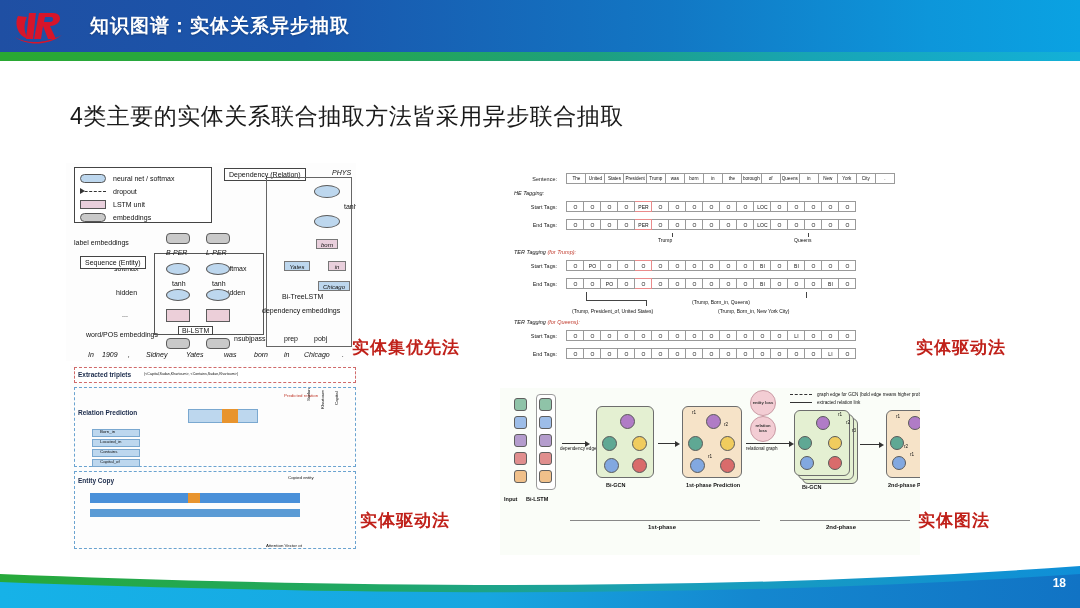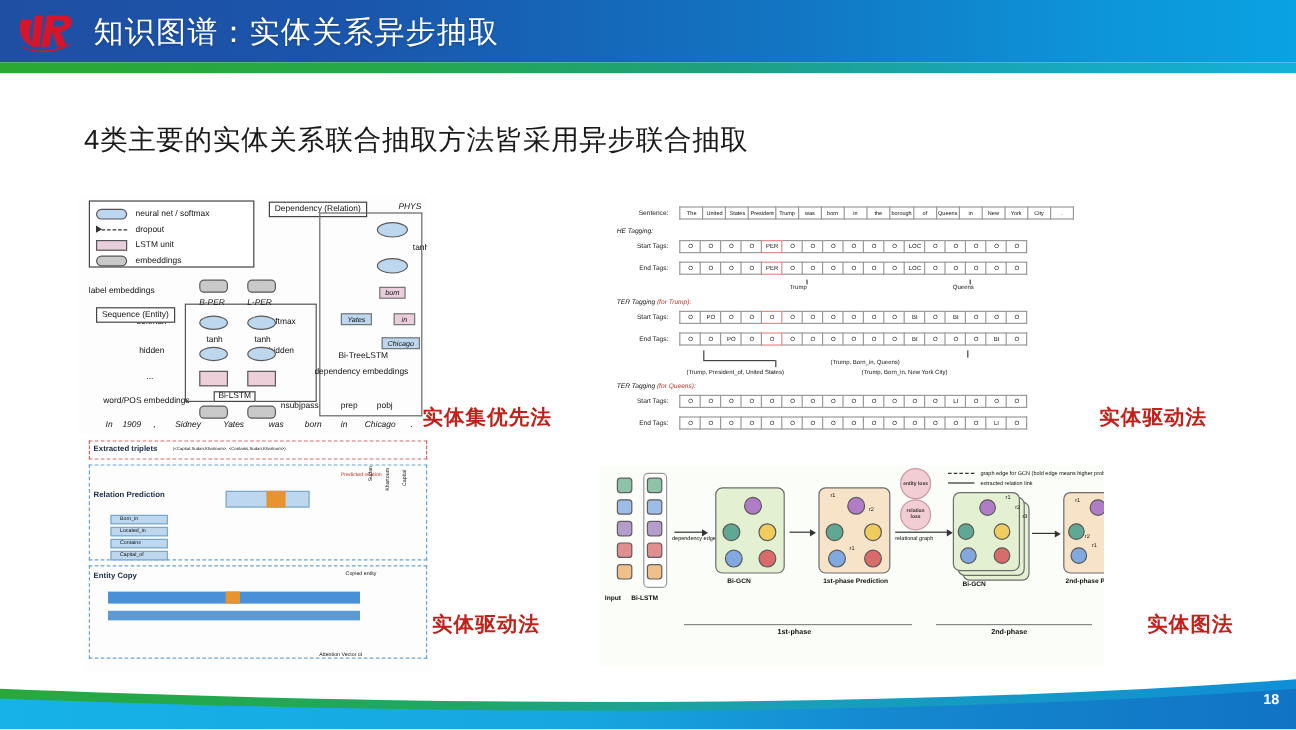--- a/index.html
+++ b/index.html
@@ -13,22 +13,22 @@
   .header {
     position:absolute; left:0; top:0; width:1080px; height:52px;
     background:linear-gradient(90deg,#1f4fa3 0%,#1a56ac 28%,#1277c4 62%,#0d96da 86%,#0aa2e2 100%);
     display:flex; align-items:center;
   }
   .logo {
     width:58px; height:40px; margin-left:12px; position:relative; flex:none;
   }
   .logo svg { display:block; }
   .header-title {
-    color:#ffffff; font-size:25px; font-weight:normal; letter-spacing:1px;
-    margin-left:8px; text-shadow:0 1px 2px rgba(0,0,0,.25);
+    color:#ffffff; font-size:19px; font-weight:bold; letter-spacing:1px;
+    margin-left:20px; text-shadow:0 1px 2px rgba(0,0,0,.25);
   }
   .brand {
     position:absolute; right:16px; top:17px;
     color:#0d2f4f; font-size:20px; letter-spacing:.3px;
     font-family:"DejaVu Sans", sans-serif;
   }
   .accent-bar {
     position:absolute; left:0; top:52px; width:1080px; height:9px;
     background:linear-gradient(90deg,#2aa832 0%,#25a84a 30%,#1ea07e 55%,#18a5b4 75%,#13b0d8 100%);
   }
@@ -47,21 +47,21 @@
   .fig-bl { left:70px;  top:365px; width:290px; height:195px; }
   .fig-br { left:500px; top:388px; width:420px; height:167px; background:#fafdf8; }
 
   .red-label {
     position:absolute; color:#c0211a; font-size:17px; font-weight:bold;
     font-family:"DejaVu Sans", sans-serif; letter-spacing:1px;
   }
   .lbl-1 { left:352px; top:336px; }
   .lbl-2 { left:916px; top:336px;text-align:center; }
   .lbl-3 { left:360px; top:509px; }
-  .lbl-4 { left:956px; top:509px; }
+  .lbl-4 { left:918px; top:509px; }
 
   
   .tl-legend {
     position:absolute; left:8px; top:4px; width:138px; height:56px;
     border:1.2px solid #444; background:#fff; padding:4px 5px;
   }
   .lg-row { display:flex; align-items:center; height:12px; margin-bottom:1px; }
   .lg-sw { width:26px; height:9px; border:1px solid #555; margin-right:7px; flex:none; }
   .sw-blue { background:#bdd7ee; border-radius:5px; }
   .sw-pink { background:#e9cfdc; }

